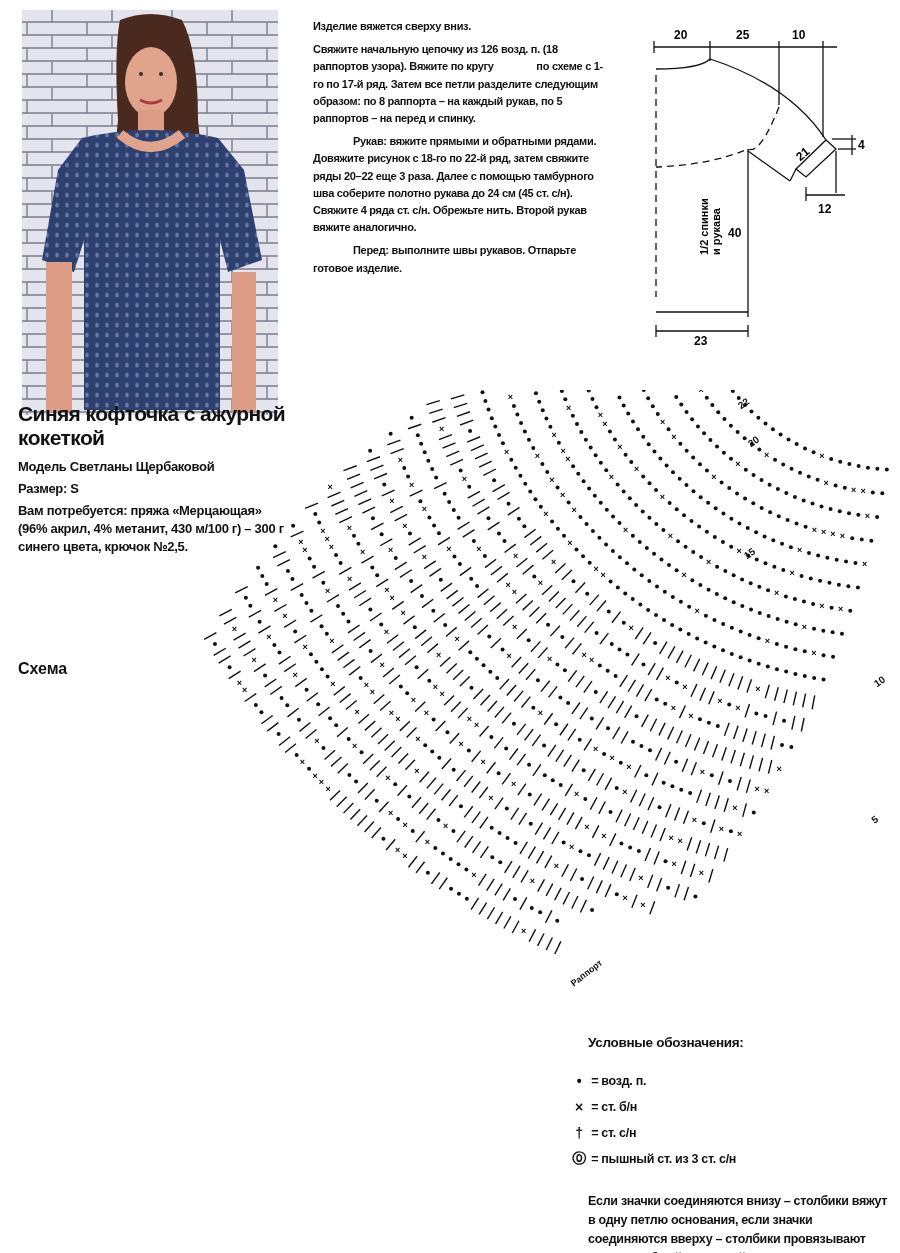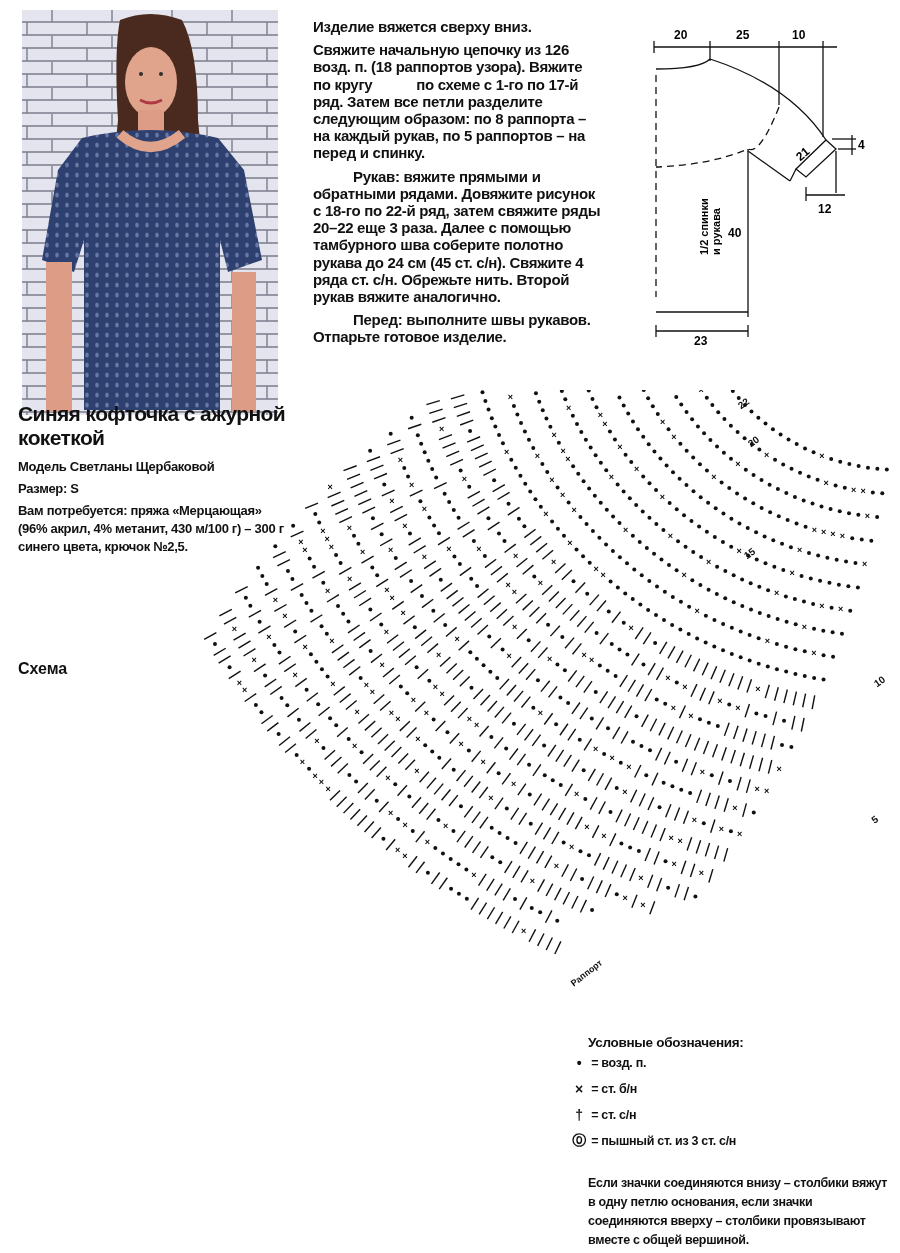--- a/index.html
+++ b/index.html
@@ -1,31 +1,31 @@
 <!DOCTYPE html>
 <html><head>
 <meta charset="utf-8">
 <style>
   html,body{margin:0;padding:0;background:#fff;}
   body{width:900px;height:1253px;position:relative;overflow:hidden;font-family:"Liberation Sans",sans-serif;color:#111;}
   .photo{position:absolute;left:22px;top:10px;width:256px;height:405px;overflow:hidden;background:#e8e8ee;}
   .photo svg{display:block;}
-  .instr{position:absolute;left:313px;top:18px;width:290px;font-size:15px;line-height:17.2px;font-weight:bold;letter-spacing:-0.3px;font-family:"Liberation Sans",sans-serif;}
+  .instr{position:absolute;left:313px;top:18px;width:290px;font-size:11px;line-height:17.2px;font-weight:bold;letter-spacing:-0.3px;font-family:"Liberation Sans",sans-serif;}
   .instr p{margin:0 0 6px 0;}
   .instr .lead{font-weight:900;padding-left:40px;}
   .schematic{position:absolute;left:640px;top:15px;width:255px;height:340px;}
   .title-block{position:absolute;left:18px;top:402px;width:270px;}
   .title{font-size:21px;line-height:24px;font-weight:900;letter-spacing:-0.6px;margin:0 0 8px 0;}
   .meta{font-size:13px;line-height:18px;font-weight:bold;letter-spacing:-0.3px;}
   .meta .lbl{font-weight:900;}
   .meta p{margin:0 0 4px 0;}
   .scheme-label{position:absolute;left:18px;top:660px;font-size:16px;font-weight:900;}
   .chart{position:absolute;left:0;top:390px;width:900px;height:863px;}
   .legend{position:absolute;left:570px;top:1035px;width:320px;font-weight:bold;font-size:12.5px;letter-spacing:-0.3px;}
-  .legend .lh{font-weight:900;font-size:13.5px;margin-bottom:0;margin-left:18px;}
+  .legend .lh{font-weight:900;font-size:13.5px;margin-bottom:18px;margin-left:18px;}
   .legend .row{display:flex;align-items:center;height:26px;}
   .legend .sym{width:18px;text-align:center;font-size:14px;}
   .legend .note{margin-left:18px;margin-top:20px;line-height:19px;font-size:12.5px;}
   .rowno{position:absolute;font-size:10px;font-weight:bold;transform:rotate(-35deg);}
   .rapport{position:absolute;left:568px;top:968px;font-size:9px;font-weight:900;transform:rotate(-38deg);}
 </style>
 </head>
 <body>
 
 <div class="photo">

